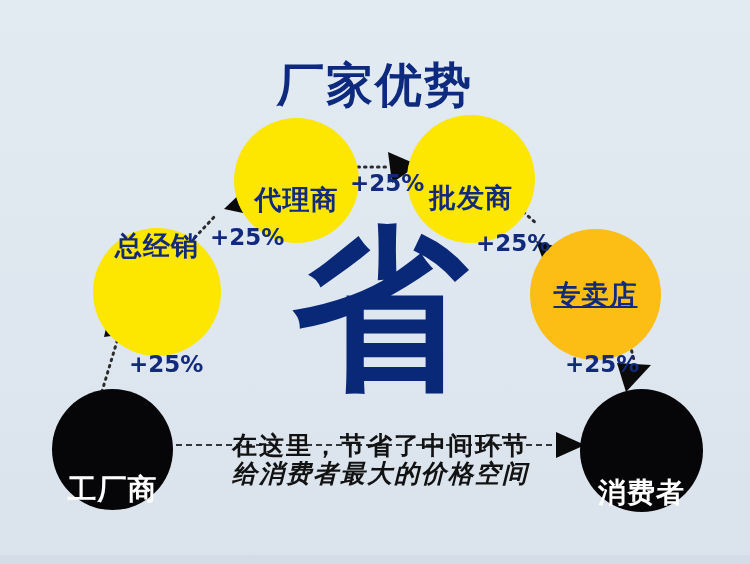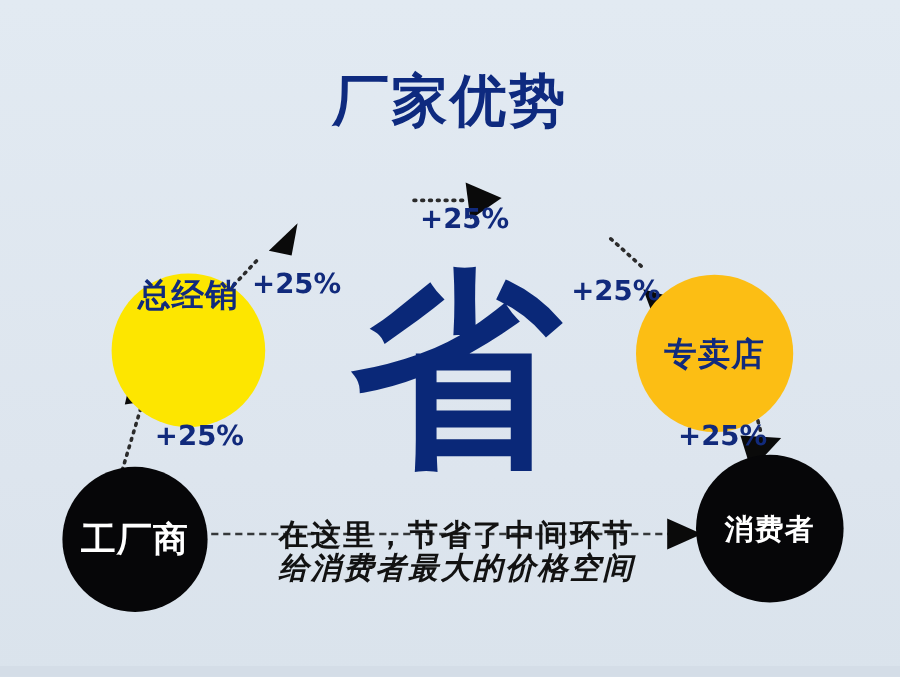--- a/index.html
+++ b/index.html
@@ -69,24 +69,26 @@
     box-sizing: border-box;
     text-align: center;
   }
   .node-yellow {
     background: #FDE600;
     color: #112a7c;
   }
   .node-amber {
     background: #FCBE14;
     color: #112a7c;
+    text-decoration: underline;
   }
   .node-black {
     background: #060608;
     color: #ffffff;
+    align-items: flex-end;
   }
   .pct {
     position: absolute;
     color: #112a7c;
     font-size: 23px;
     font-weight: bold;
     white-space: nowrap;
     letter-spacing: 0px;
     text-align: right;
   }
@@ -144,27 +146,33 @@
   <div class="big-char">省</div>
 
   <div class="node node-black" style="left:52px; top:389px; width:121px; height:121px; font-size:29px; letter-spacing:1px;">
     <span>工厂商</span>
   </div>
 
   <div class="node node-yellow" style="left:93px; top:228px; width:128px; height:128px; font-size:27px; letter-spacing:1px; align-items:flex-start; padding-bottom:29px;">
     <span>总经销</span>
   </div>
 
+  <div class="node node-yellow" style="left:234px; top:118px; width:125px; height:125px; font-size:27px; letter-spacing:1px; align-items:flex-end; padding-bottom:25px;">
+    <span>代理商</span>
+  </div>
 
+  <div class="node node-yellow" style="left:407px; top:115px; width:128px; height:128px; font-size:27px; letter-spacing:1px; align-items:flex-end; padding-bottom:27px;">
+    <span>批发商</span>
+  </div>
 
   <div class="node node-amber" style="left:530px; top:229px; width:131px; height:131px; font-size:27px; letter-spacing:1px; align-items:flex-start; padding-top:48px;">
     <span>专卖店</span>
   </div>
 
-  <div class="node node-black" style="left:580px; top:379px; width:123px; height:123px; font-size:24px; letter-spacing:1px;">
+  <div class="node node-black" style="left:580px; top:389px; width:123px; height:123px; font-size:28px; letter-spacing:1px;">
     <span>消费者</span>
   </div>
 
   <div class="pct" style="left:129px; top:351px;">+25%</div>
   <div class="pct" style="left:210px; top:224px;">+25%</div>
   <div class="pct" style="left:350px; top:170px;">+25%</div>
   <div class="pct" style="left:476px; top:230px;">+25%</div>
   <div class="pct" style="left:565px; top:351px;">+25%</div>
 
   <div class="bottom-text" style="left:232px; top:429px;">在这里，节省了中间环节</div>

